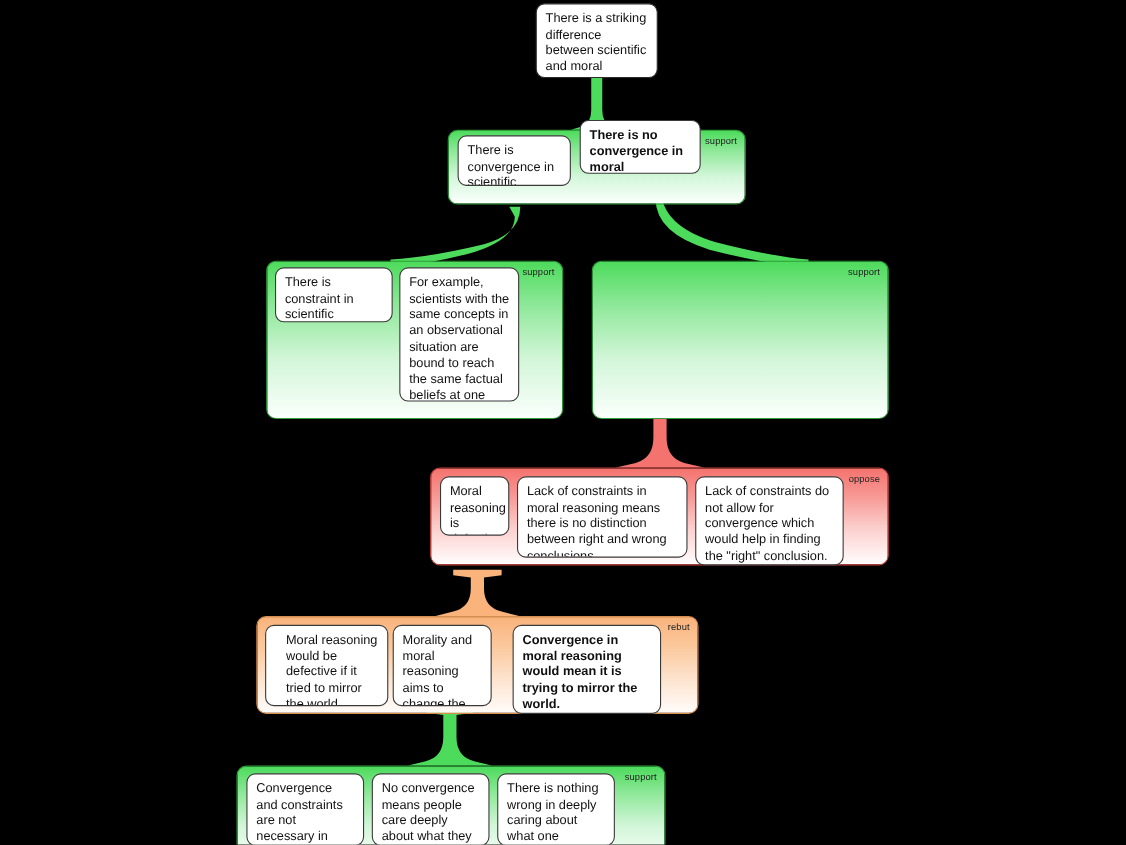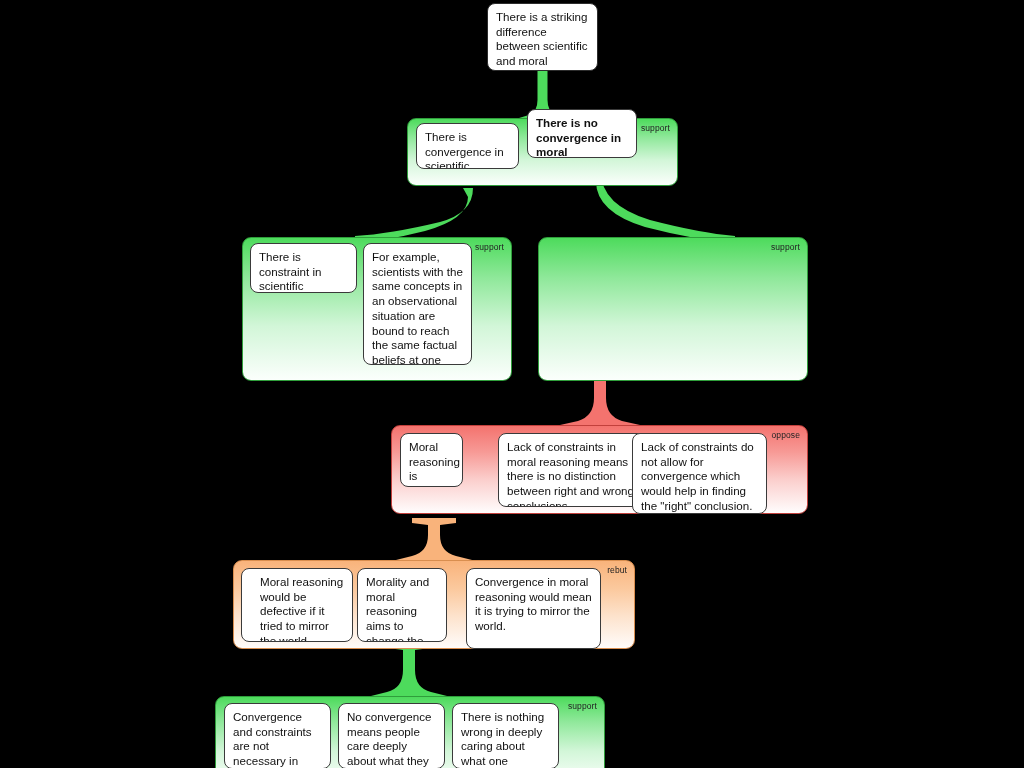--- a/index.html
+++ b/index.html
@@ -102,29 +102,29 @@
   <div class="node" style="left:363px; top:243px; width:109px; height:122px;">For example, scientists with the same concepts in an observational situation are bound to reach the same factual beliefs at one point.</div>
 
   <div class="group support" style="left:538px; top:237px; width:270px; height:144px;">
     <span class="group-badge">support</span>
   </div>
 
   <div class="group oppose" style="left:391px; top:425px; width:417px; height:89px;">
     <span class="group-badge">oppose</span>
   </div>
   <div class="node" style="left:400px; top:433px; width:63px; height:54px;">Moral reasoning is defective.</div>
-  <div class="node" style="left:470px; top:433px; width:155px; height:74px;margin-left:28px;">Lack of constraints in moral reasoning means there is no distinction between right and wrong conclusions.</div>
+  <div class="node" style="left:470px; top:433px; width:155px; height:74px;">Lack of constraints in moral reasoning means there is no distinction between right and wrong conclusions.</div>
   <div class="node" style="left:632px; top:433px; width:135px; height:81px;">Lack of constraints do not allow for convergence which would help in finding the "right" conclusion.</div>
 
   <div class="group rebut" style="left:233px; top:560px; width:402px; height:89px;">
     <span class="group-badge">rebut</span>
   </div>
   <div class="node" style="left:241px; top:568px; width:112px; height:74px;padding-left:18px;">Moral reasoning would be defective if it tried to mirror the world.</div>
   <div class="node" style="left:357px; top:568px; width:90px; height:74px;">Morality and moral reasoning aims to change the world, not mirror it.</div>
-  <div class="node" style="left:466px; top:568px; width:135px; height:81px;">Convergence in moral reasoning would mean it is trying to mirror the world.</div>
+  <div class="node" style="left:466px; top:568px; width:135px; height:81px;font-weight:bold;">Convergence in moral reasoning would mean it is trying to mirror the world.</div>
 
   <div class="group support" style="left:215px; top:696px; width:390px; height:89px;">
     <span class="group-badge">support</span>
   </div>
   <div class="node" style="left:224px; top:703px; width:107px; height:66px;">Convergence and constraints are not necessary in moral reasoning.</div>
   <div class="node" style="left:338px; top:703px; width:107px; height:66px;">No convergence means people care deeply about what they value.</div>
   <div class="node" style="left:452px; top:703px; width:107px; height:66px;">There is nothing wrong in deeply caring about what one believes in.</div>
 
 </div>
 

